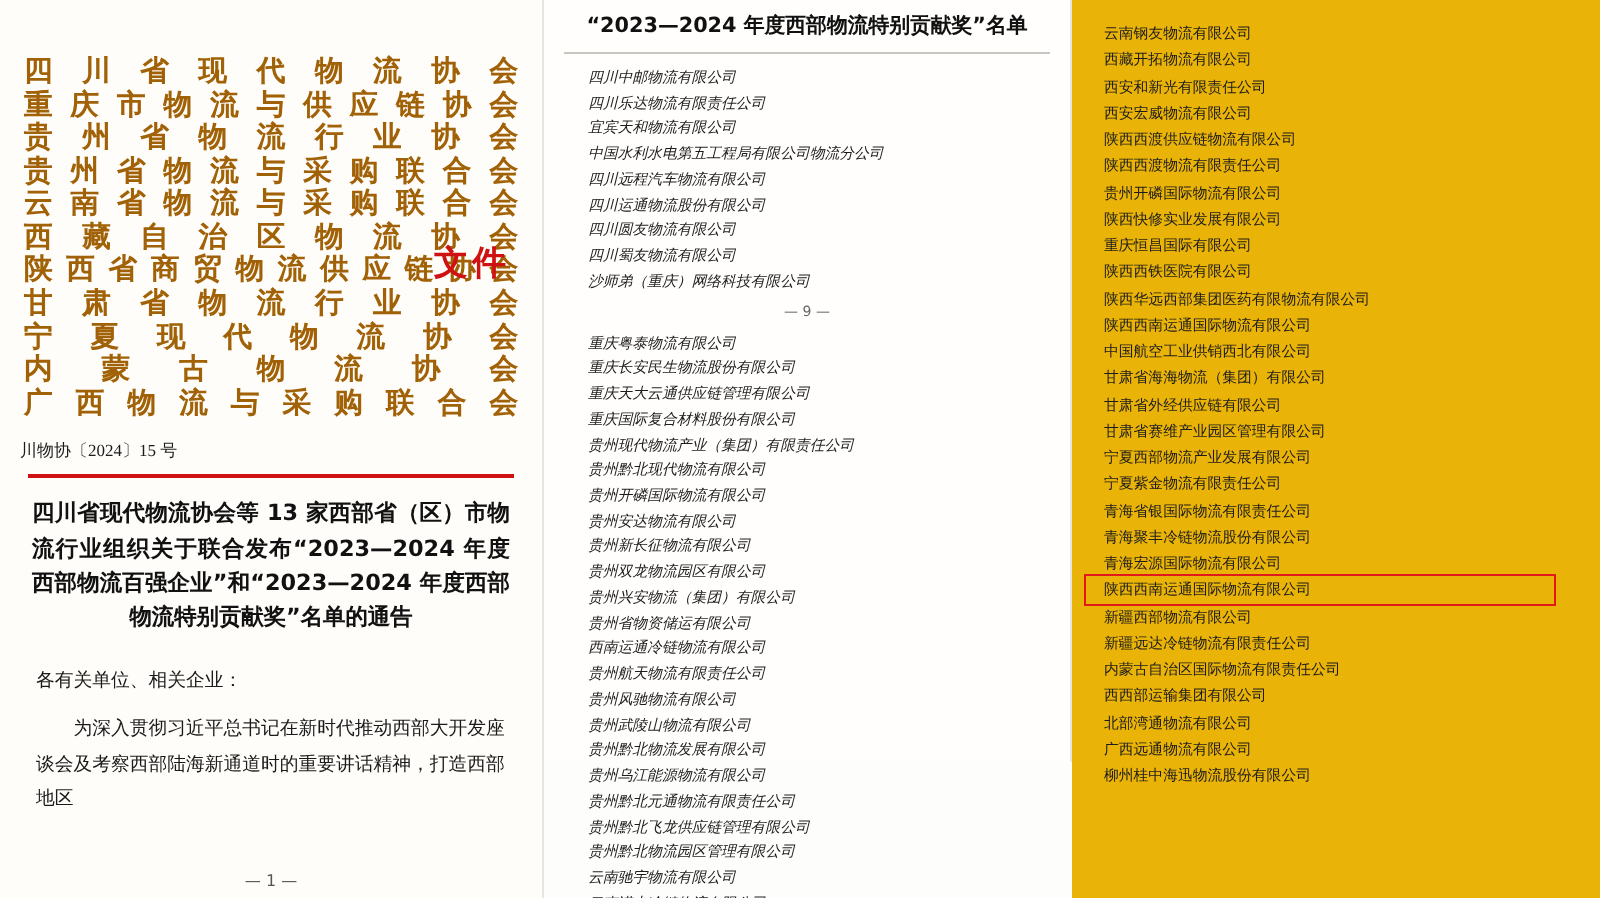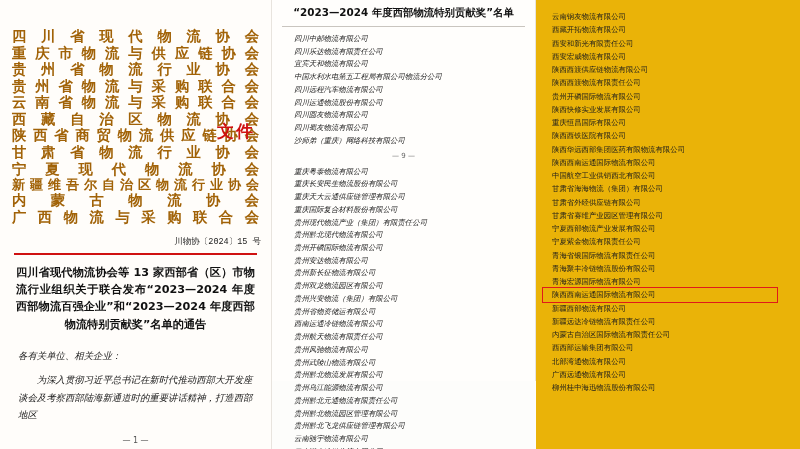--- a/index.html
+++ b/index.html
@@ -46,24 +46,24 @@
     right:16px;
     top:120px;
     color:#cf1111;
     font-family:"DejaVu Sans", sans-serif;
     font-weight:bold;
     font-size:17px;
     letter-spacing:2px;
   }
   .docnum{
     margin-top:10px;
-    text-align:right;
+    text-align:left;
     color:#1b1b1b;
     font-size:8.5px;
-    font-family:Liberation Mono, monospace;
+    font-family:Liberation Serif, serif;
   }
   .redrule{
     margin:5px 4px 0 4px;
     height:2px;
     background:#cf1111;
   }
   .doc-title{
     margin:9px 6px 12px 6px;
     text-align:justify;
     text-align-last:center;
@@ -72,21 +72,20 @@
     font-size:11.2px;
     line-height:1.55;
     font-family:"DejaVu Sans", sans-serif;
   }
   .doc-body{
     margin:14px 8px 0 8px;
     color:#1a1a1a;
     font-size:9.4px;
     line-height:1.85;
     font-family:"DejaVu Sans", sans-serif;
-    font-style:italic;
   }
   .doc-body p{margin:0 0 7px 0;}
   .indent{text-indent:2em;}
   .pagenum{
     position:absolute;
     bottom:4px;left:0;right:0;
     text-align:center;
     font-size:8px;color:#555;
     font-family:"DejaVu Sans", sans-serif;
   }
@@ -163,21 +162,20 @@
     <div class="org-list">
       <div class="org-line">四川省现代物流协会</div>
       <div class="org-line">重庆市物流与供应链协会</div>
       <div class="org-line">贵州省物流行业协会</div>
       <div class="org-line">贵州省物流与采购联合会</div>
       <div class="org-line">云南省物流与采购联合会</div>
       <div class="org-line">西藏自治区物流协会</div>
       <div class="org-line">陕西省商贸物流供应链协会</div>
       <div class="org-line">甘肃省物流行业协会</div>
       <div class="org-line">宁夏现代物流协会</div>
-      <div class="org-line small">新疆维吾尔自治区物流行业协会</div>
       <div class="org-line">内蒙古物流协会</div>
       <div class="org-line">广西物流与采购联合会</div>
     </div>
     <div class="wenjian">文件</div>
     <div class="docnum">川物协〔2024〕15 号</div>
     <div class="redrule"></div>
     <div class="doc-title">四川省现代物流协会等 13 家西部省（区）市物流行业组织关于联合发布“2023—2024 年度西部物流百强企业”和“2023—2024 年度西部物流特别贡献奖”名单的通告</div>
     <div class="doc-body">
       <p>各有关单位、相关企业：</p>
       <p class="indent">为深入贯彻习近平总书记在新时代推动西部大开发座谈会及考察西部陆海新通道时的重要讲话精神，打造西部地区</p>
@@ -213,22 +211,22 @@
       <div class="name-row">贵州双龙物流园区有限公司</div>
       <div class="name-row">贵州兴安物流（集团）有限公司</div>
       <div class="name-row">贵州省物资储运有限公司</div>
       <div class="name-row">西南运通冷链物流有限公司</div>
       <div class="name-row">贵州航天物流有限责任公司</div>
       <div class="name-row">贵州风驰物流有限公司</div>
       <div class="name-row">贵州武陵山物流有限公司</div>
       <div class="name-row">贵州黔北物流发展有限公司</div>
       <div class="name-row">贵州乌江能源物流有限公司</div>
       <div class="name-row">贵州黔北元通物流有限责任公司</div>
+      <div class="name-row">贵州黔北飞龙供应链管理有限公司</div>
       <div class="name-row">贵州黔北物流园区管理有限公司</div>
-      <div class="name-row">贵州黔北飞龙供应链管理有限公司</div>
       <div class="name-row">云南驰宇物流有限公司</div>
       <div class="name-row">云南诺力冷链物流有限公司</div>
 
     </div>
   </div>
 
   <div class="doc-right">
     <div class="right-row">云南钢友物流有限公司</div>
     <div class="right-row">西藏开拓物流有限公司</div>
     <div class="right-row">西安和新光有限责任公司</div>

